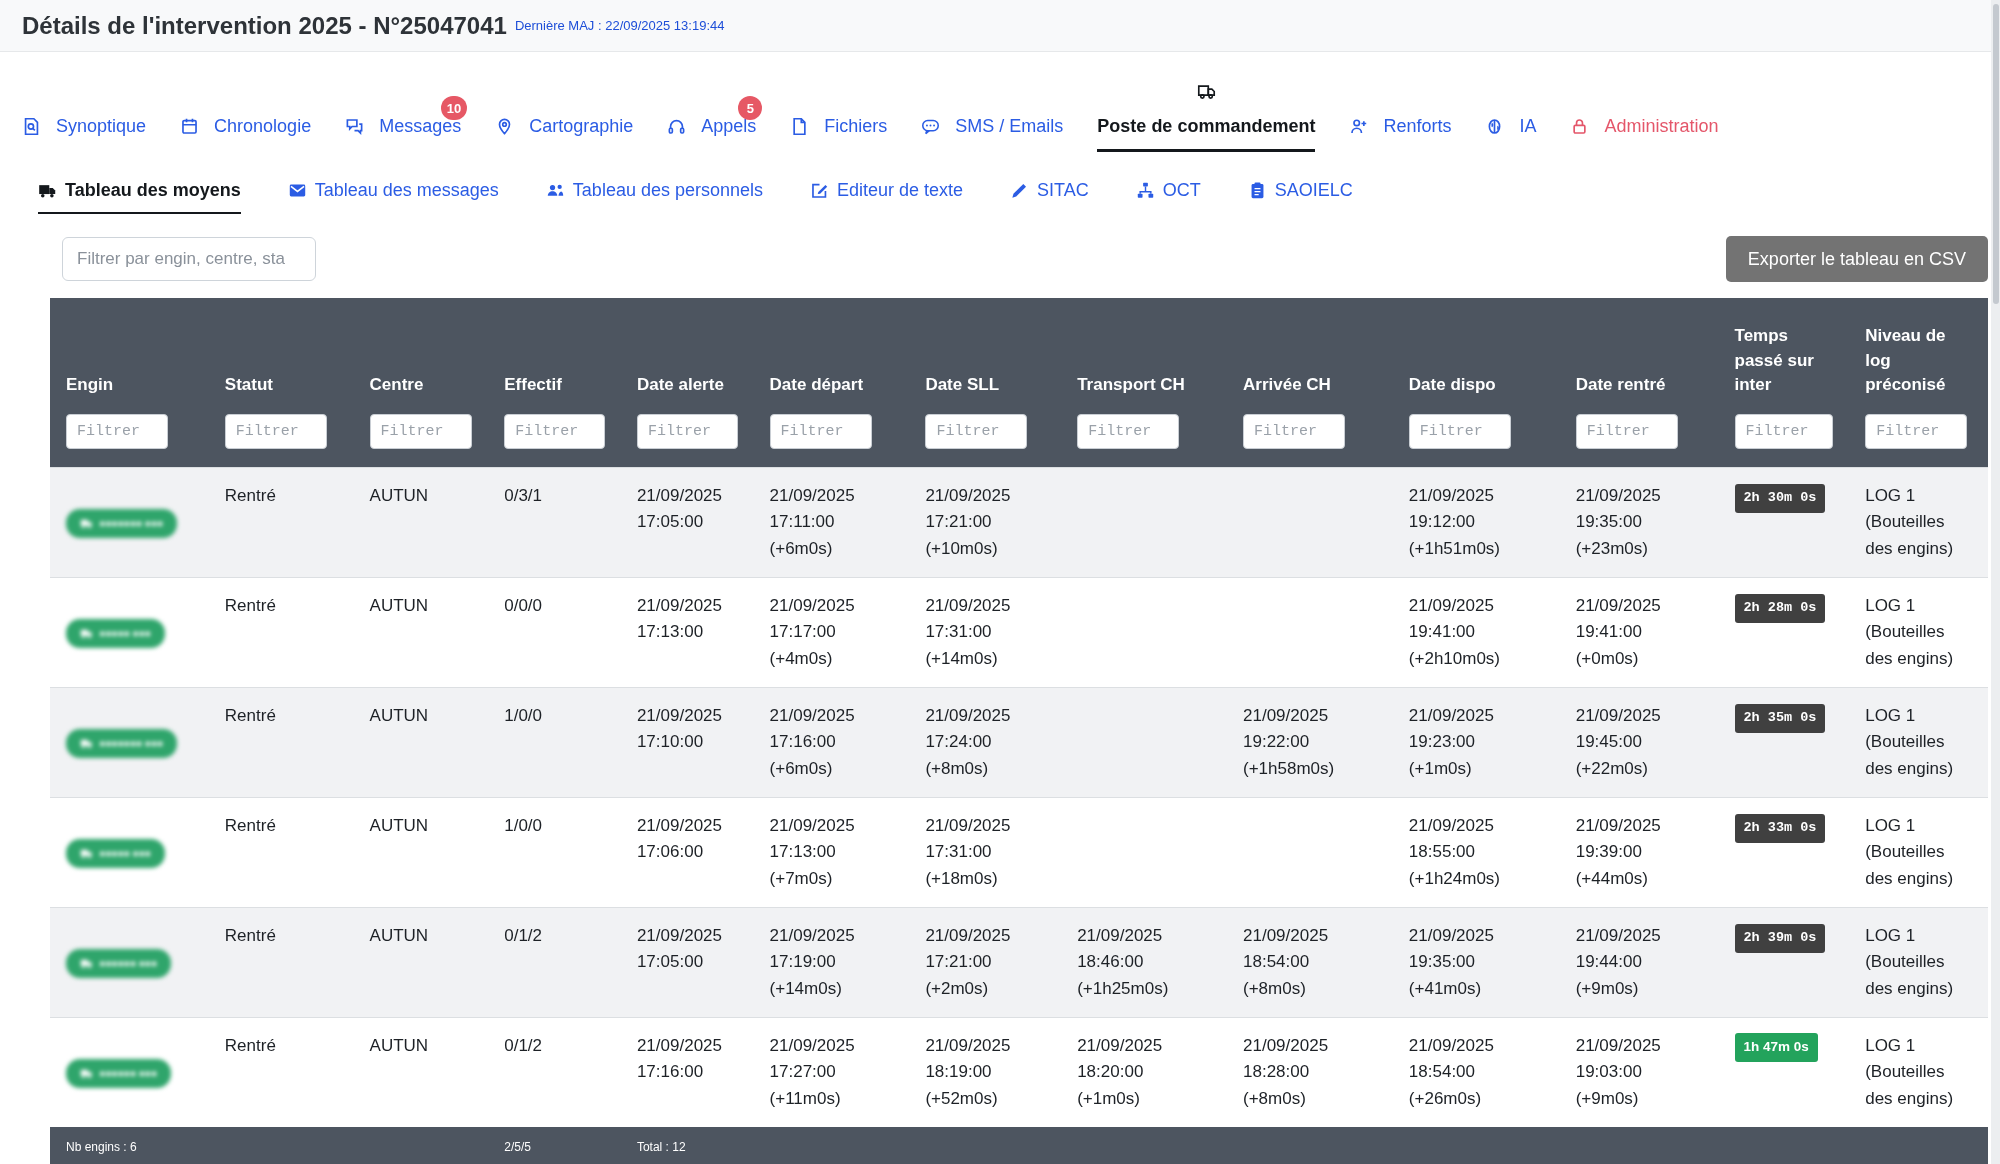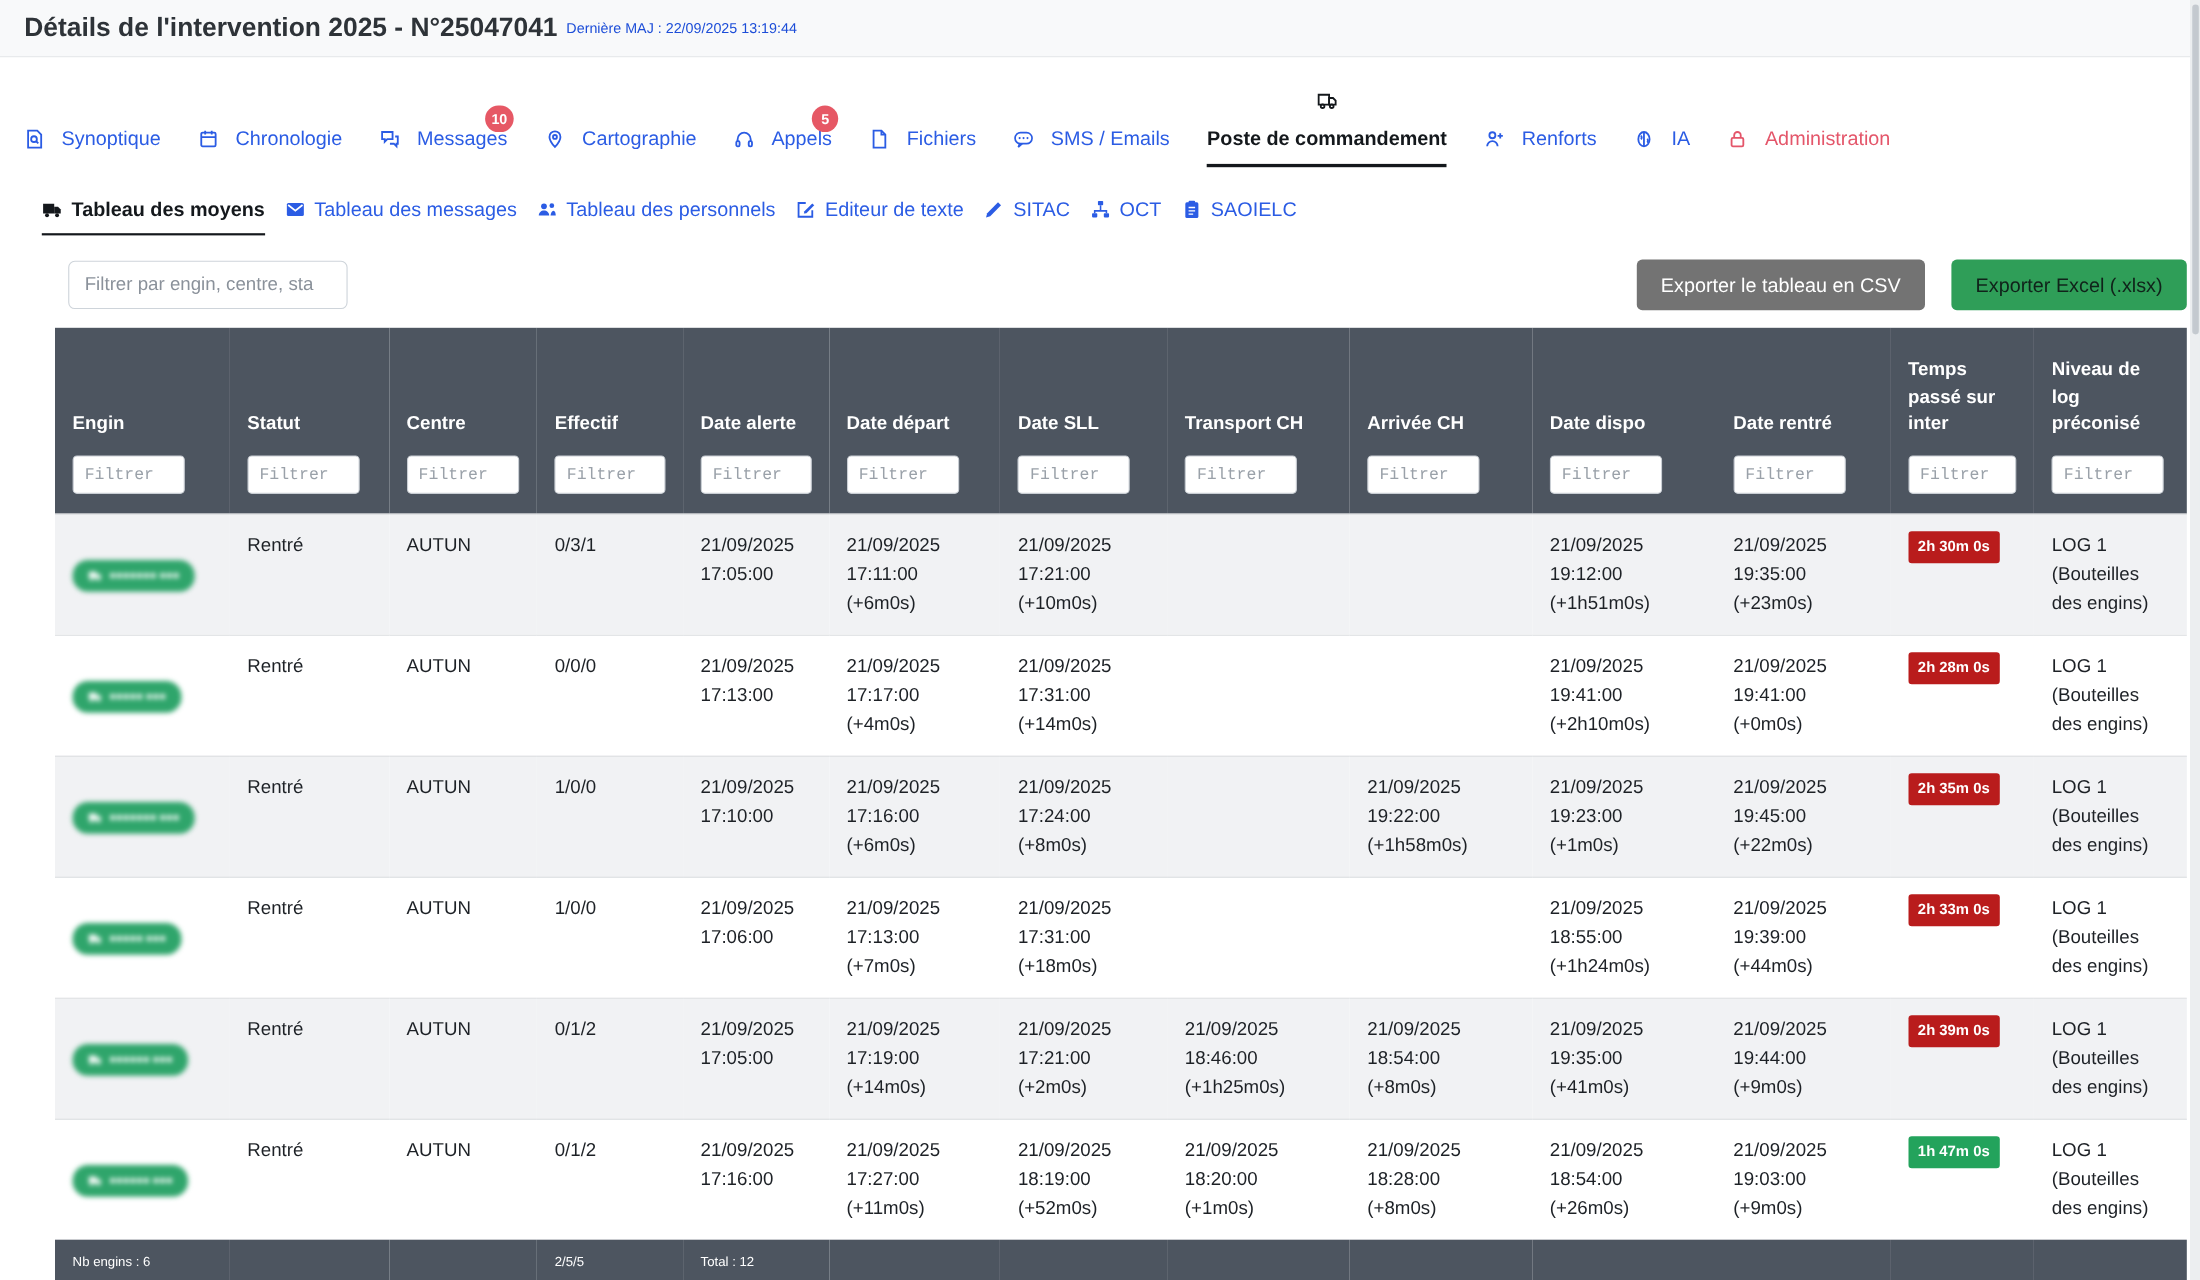--- a/index.html
+++ b/index.html
@@ -18,21 +18,21 @@
     font-size: 18px; color: #2b5ce4; cursor: pointer; text-decoration: none;
     padding-bottom: 12px; border-bottom: 3px solid transparent; white-space: nowrap; }
   .nav-item.active { color: #14181c; font-weight: 700; border-bottom-color: #14181c; flex-direction: column; }
   .nav-item.danger { color: #e4566a; }
   .nav-item svg { width: 19px; height: 19px; flex: 0 0 auto; }
   .count-badge { position: absolute; top: -20px; right: -6px; background: #e65865; color: #fff;
     font-size: 13px; font-weight: 700; min-width: 24px; height: 24px; border-radius: 12px;
     display: flex; align-items: center; justify-content: center; padding: 0 6px; }
 
   
-  .subnav { display: flex; align-items: flex-end; gap: 18px; padding: 28px 22px 0 38px; }
+  .subnav { display: flex; align-items: flex-end; gap: 47px; padding: 28px 22px 0 38px; }
   .sub-item { display: inline-flex; align-items: center; gap: 8px; font-size: 18px;
     color: #2b5ce4; cursor: pointer; padding-bottom: 11px; border-bottom: 2.5px solid transparent;
     white-space: nowrap; }
   .sub-item.active { color: #14181c; font-weight: 700; border-bottom-color: #14181c; }
   .sub-item svg { width: 19px; height: 19px; }
 
   
   .content { padding: 0 12px 0 50px; }
   .toolbar { display: flex; align-items: center; margin: 22px 0 16px 12px; }
   .filter-main { width: 254px; height: 44px; border: 1px solid #ced4da; border-radius: 6px;
@@ -59,21 +59,21 @@
   tbody tr:nth-child(odd) { background: #f1f2f4; }
   tbody tr:nth-child(even) { background: #ffffff; }
 
   .pill { display: inline-flex; align-items: center; gap: 6px; background: #2fa56b;
     color: #fff; border-radius: 14px; padding: 6px 14px; filter: blur(2.3px); cursor: pointer; }
   .pill svg { width: 13px; height: 13px; }
   .pill-txt { font-size: 11px; font-weight: 700; letter-spacing: -0.5px; }
 
   .tb { display: inline-block; font-size: 13.5px; font-weight: 700; color: #fff;
     border-radius: 3px; padding: 4px 9px; white-space: nowrap; }
-  .tb.orange { background: #b91c1c; }
+  .tb.orange { background: #404040; font-family: Liberation Mono, monospace; }
   .tb.green  { background: #23a35c; }
 
   tfoot td { background: #4d5560; color: #fff; font-size: 12px; padding: 13px 16px 15px 16px; }
   .bottom-gap { height: 26px; background: #f1f2f4; margin-top: 0; }
 
   
   .vscroll { position: fixed; top: 0; right: 0; width: 9px; height: 1164px; background: #eceef0; }
   .vscroll .thumb { position: absolute; top: 4px; left: 1.5px; width: 6px; height: 300px;
     border-radius: 3px; background: #c4c9cf; }
 </style>
@@ -233,21 +233,20 @@
     <span>SAOIELC</span>
   </a>
 </nav>
 
 <div class="content">
 
   <div class="toolbar">
     <input class="filter-main" type="text" placeholder="Filtrer par engin, centre, sta" style="">
     <div class="spacer"></div>
     <button class="btn btn-csv">Exporter le tableau en CSV</button>
-    <button class="btn btn-xlsx">Exporter Excel (.xlsx)</button>
   </div>
 
   <table>
     <colgroup>
       <col style="width:158px">
         <col style="width:144px">
         <col style="width:134px">
         <col style="width:132px">
       <col style="width:132px">
         <col style="width:155px">

